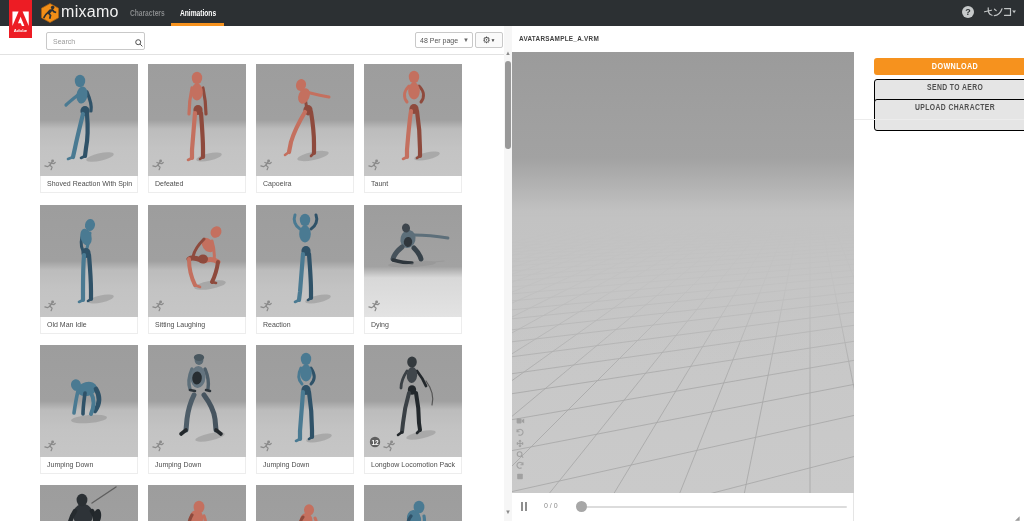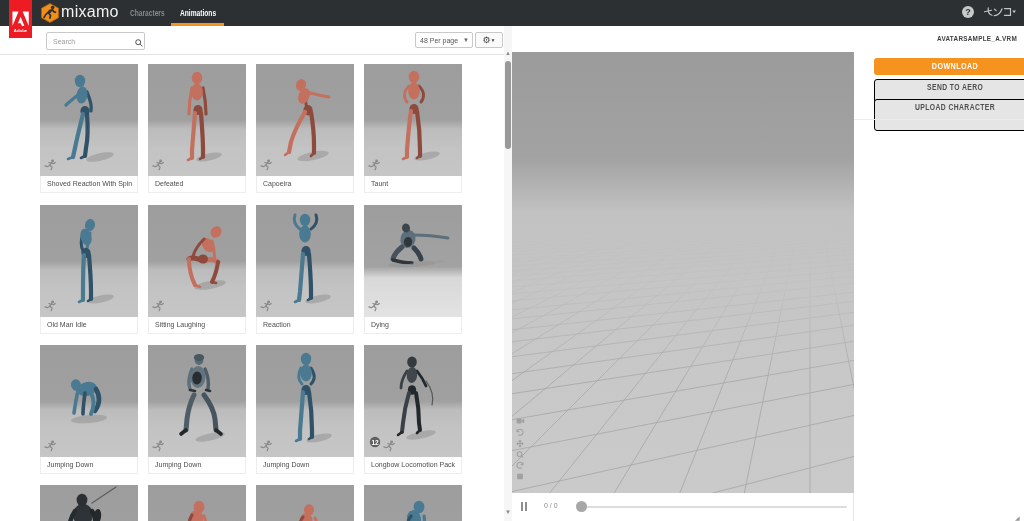--- a/index.html
+++ b/index.html
@@ -16,21 +16,21 @@
 #search{position:absolute;left:46px;top:6px;width:99px;height:18px;border:1px solid #c9c9c9;border-radius:2px;font-size:7px;color:#9a9a9a;line-height:17px;padding-left:6px}
 #pagesel{position:absolute;left:415px;top:6px;width:58px;height:16px;border:1px solid #c9c9c9;border-radius:2px;font-size:7px;color:#555;line-height:15px;padding-left:4px;background:#fff}
 #gearbtn{position:absolute;left:475px;top:6px;width:28px;height:16px;border:1px solid #c9c9c9;border-radius:2px;background:#fafafa;font-size:9px;color:#444;text-align:center;line-height:14px}
 #gridarea{position:absolute;left:0;top:55px;width:504px;height:466px;background:#fff;overflow:hidden}
 .card{position:absolute;width:98px;background:#fff}
 .card svg{display:block}
 .clabel{height:17px;line-height:16px;font-size:7px;color:#4d4d4d;padding-left:6px;background:#fff;white-space:nowrap;overflow:hidden;border:1px solid #ededed;border-top:none}
 #lscroll{position:absolute;left:504px;top:26px;width:8px;height:495px;background:#f6f6f6}
 #lthumb{position:absolute;left:505px;top:61px;width:6px;height:88px;background:#999;border-radius:3px}
 .sarrow{position:absolute;font-size:6px;color:#8a8a8a;left:505px}
-#titlebar{position:absolute;left:512px;top:26px;width:512px;height:26px;background:#fff;text-align:right;font-size:7.5px;font-weight:bold;color:#3f3f3f;line-height:26px;letter-spacing:0.3px}
+#titlebar{position:absolute;left:512px;top:26px;width:512px;height:26px;background:#fff;text-align:left;font-size:7.5px;font-weight:bold;color:#3f3f3f;line-height:26px;letter-spacing:0.3px}
 #viewer{position:absolute;left:512px;top:52px;width:342px;height:441px}
 #playbar{position:absolute;left:512px;top:493px;width:342px;height:28px;background:#fff;border-right:1px solid #e5e5e5}
 #pauseic{position:absolute;left:9px;top:9px;width:6px;height:9px;border-left:2px solid #8e8e8e;border-right:2px solid #8e8e8e}
 #frames{position:absolute;left:32px;top:9px;font-size:7px;color:#8a8a8a}
 #strack{position:absolute;left:74px;top:13px;width:261px;height:2px;background:#dcdcdc;border-radius:1px}
 #sknob{position:absolute;left:64px;top:8px;width:11px;height:11px;border-radius:50%;background:#a7a7a7}
 #sidebar{position:absolute;left:854px;top:52px;width:170px;height:469px;background:#fff}
 .sbtn{position:absolute;left:20px;width:162px;border-radius:3px;font-weight:bold;text-align:center;letter-spacing:0.5px}
 #btn-dl{top:6px;height:17px;line-height:17px;background:#f6921e;color:#fff;font-size:9px}
 .gbtn{background:#e5e5e5;border:1px solid #000000;color:#4f4f4f;font-size:8.5px;height:32px;line-height:14px}

